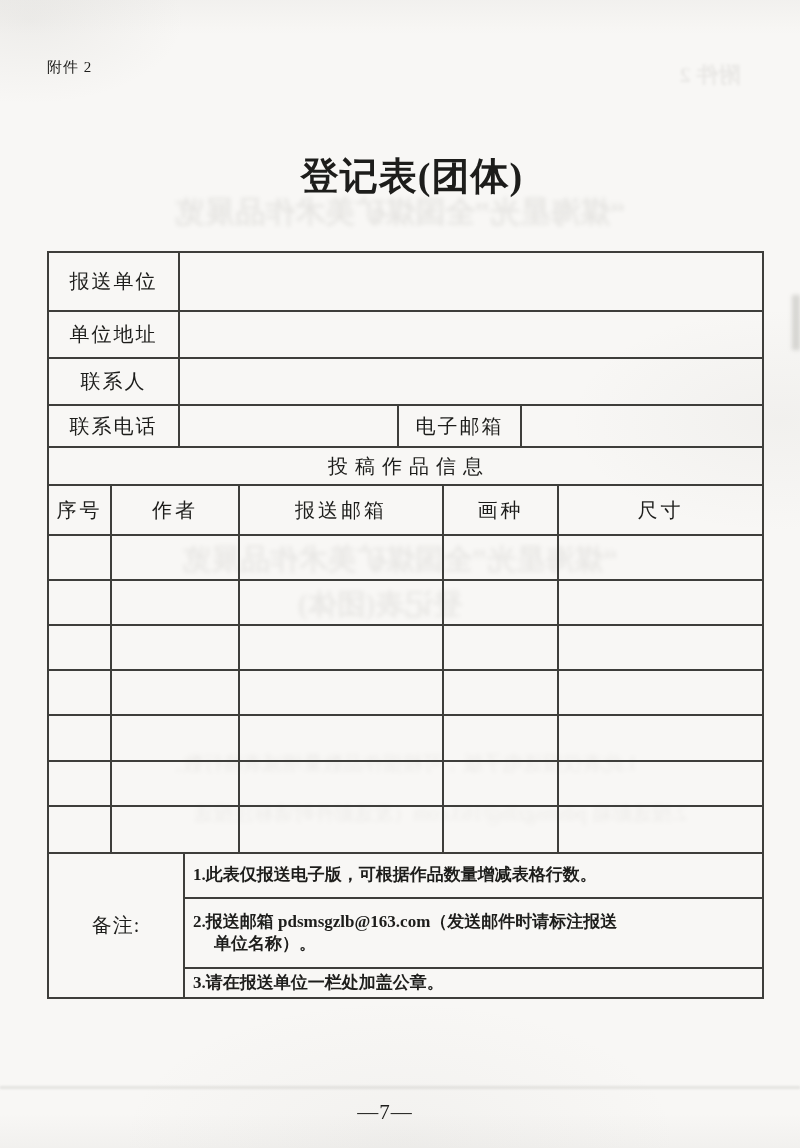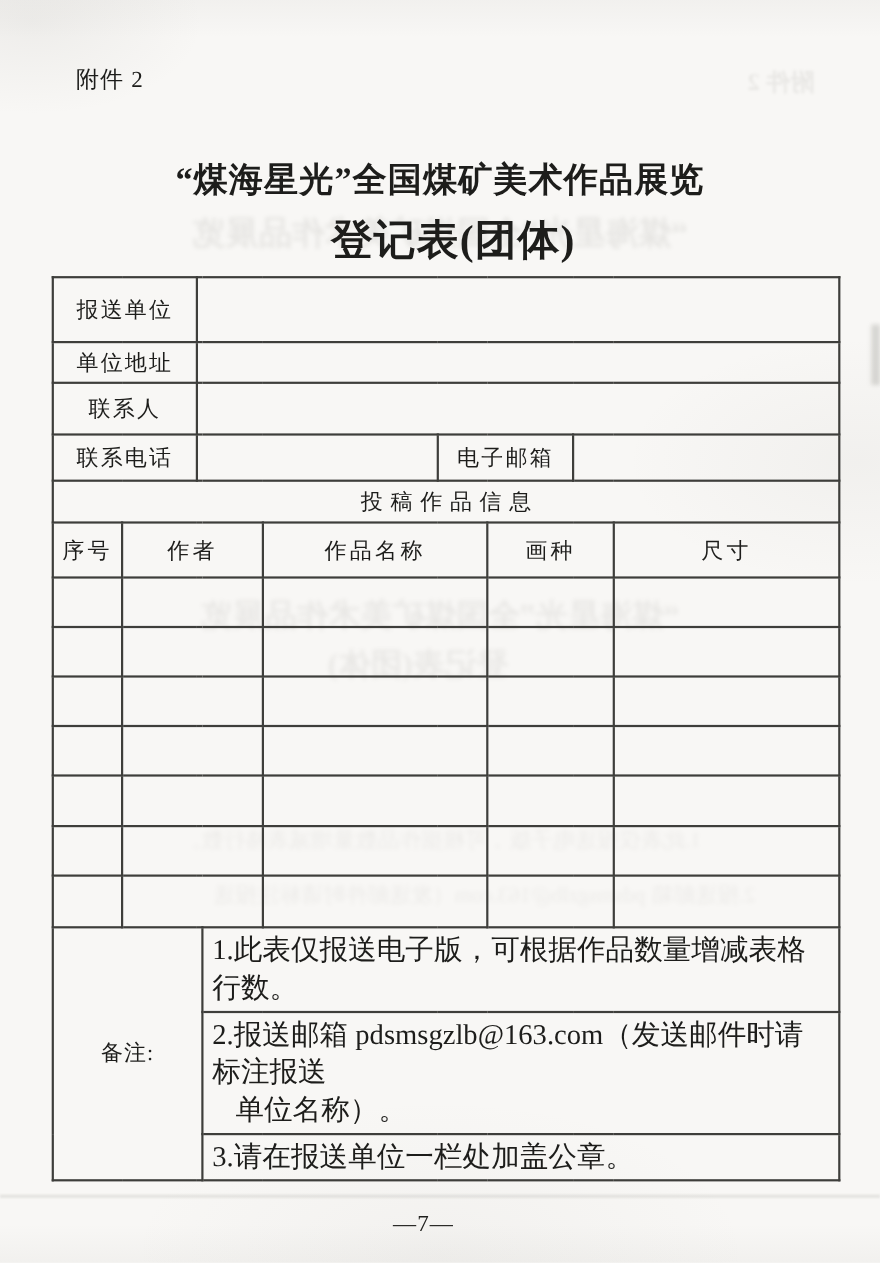--- a/index.html
+++ b/index.html
@@ -23,22 +23,22 @@
   .streak {
     position: absolute; left: 0; top: 1086px; width: 800px; height: 3px;
     background: rgba(140,138,132,0.18); filter: blur(1px);
   }
   .edge-smudge {
     position: absolute; right: 0px; top: 295px; width: 8px; height: 55px;
     background: rgba(120,118,112,0.25); filter: blur(2px);
   }
 
   .attachment-label {
-    position: absolute; left: 69px; top: 58px;
-    font-size: 21px; letter-spacing: 1px;
+    position: absolute; left: 47px; top: 58px;
+    font-size: 15px; letter-spacing: 1px;
   }
 
   .title-block {
     position: absolute; left: 0; top: 143px; width: 800px;
     text-align: center; font-weight: bold;
   }
   .title-line1 { font-size: 31px; letter-spacing: 1px; }
   .title-line2 { font-size: 38px; margin-top: 8px; letter-spacing: 1px; margin-left: 24px; }
 
   table.reg-table {
@@ -49,22 +49,23 @@
     border: 2px solid #3e3e3b;
     text-align: center; vertical-align: middle;
     font-size: 20px; padding: 0;
     overflow: hidden;
   }
   .reg-table td.lbl { letter-spacing: 2px; }
   .reg-table td.sec { letter-spacing: 7px; text-indent: 7px; }
   .reg-table td.colhead { letter-spacing: 3px; margin-left: 41px; }
   .reg-table td.note-cell {
     text-align: left; vertical-align: middle;
-    font-size: 26px; line-height: 1.32;
+    font-size: 17px; line-height: 1.32;
     padding: 3px 8px 3px 8px;
+    font-weight: bold;
   }
   .note-hang { padding-left: 21px; }
   .remarks-lbl { letter-spacing: 1px; }
 
   .page-number {
     position: absolute; left: 0; top: 1100px; width: 770px;
     text-align: center; font-size: 21px; letter-spacing: 1px;
   }
 
   
@@ -93,21 +94,20 @@
 <div class="bleed bleed-f">附件 2</div>
 <div class="bleed bleed-a">“煤海星光”全国煤矿美术作品展览</div>
 <div class="bleed bleed-b">“煤海星光”全国煤矿美术作品展览</div>
 <div class="bleed bleed-c">登记表(团体)</div>
 <div class="bleed bleed-d">1.此表仅报送电子版，可根据作品数量增减表格行数。</div>
 <div class="bleed bleed-e">2.报送邮箱 pdsmsgzlb@163.com（发送邮件时请标注报送</div>
 
 <div class="attachment-label">附件 2</div>
 
 <div class="title-block">
-  <div class="title-line1">“煤海星光”全国煤矿美术作品展览</div>
   <div class="title-line2">登记表(团体)</div>
 </div>
 
 <table class="reg-table">
   <colgroup>
     <col style="width:63px">
       <col style="width:68px">
       <col style="width:5px">
     <col style="width:55px">
       <col style="width:159px">
@@ -115,21 +115,21 @@
     <col style="width:78px">
       <col style="width:37px">
       <col style="width:205px">
   </colgroup>
 
   <tbody>
       <tr style="height:59px">
     <td colspan="2" class="lbl">报送单位</td>
     <td colspan="7"></td>
   </tr>
-  <tr style="height:37px">
+  <tr style="height:47px">
     <td colspan="2" class="lbl">单位地址</td>
     <td colspan="7"></td>
   </tr>
   <tr style="height:47px">
     <td colspan="2" class="lbl">联系人</td>
     <td colspan="7"></td>
   </tr>
   <tr style="height:42px">
     <td colspan="2" class="lbl">联系电话</td>
     <td colspan="3"></td>
@@ -137,21 +137,21 @@
     <td colspan="2"></td>
   </tr>
 
   <tr style="height:38px">
     <td colspan="9" class="sec">投稿作品信息</td>
   </tr>
 
   <tr style="height:50px">
     <td colspan="1" class="colhead">序号</td>
     <td colspan="3" class="colhead">作者</td>
-    <td colspan="2" class="colhead">作品名称</td>
+    <td colspan="2" class="colhead">报送邮箱</td>
     <td colspan="2" class="colhead">画种</td>
     <td colspan="1" class="colhead">尺寸</td>
   </tr>
 
   <tr style="height:45px">
     <td colspan="1"></td>
         <td colspan="3"></td>
         <td colspan="2"></td>
         <td colspan="2"></td>
         <td colspan="1"></td>

